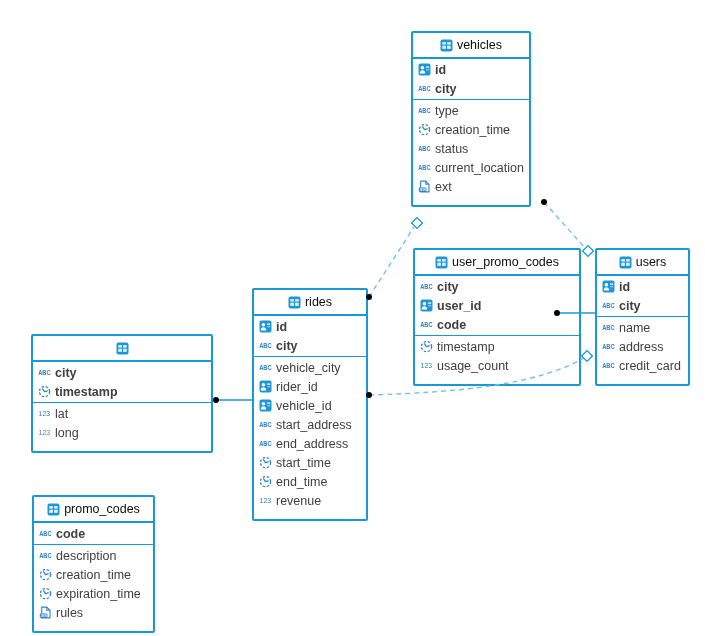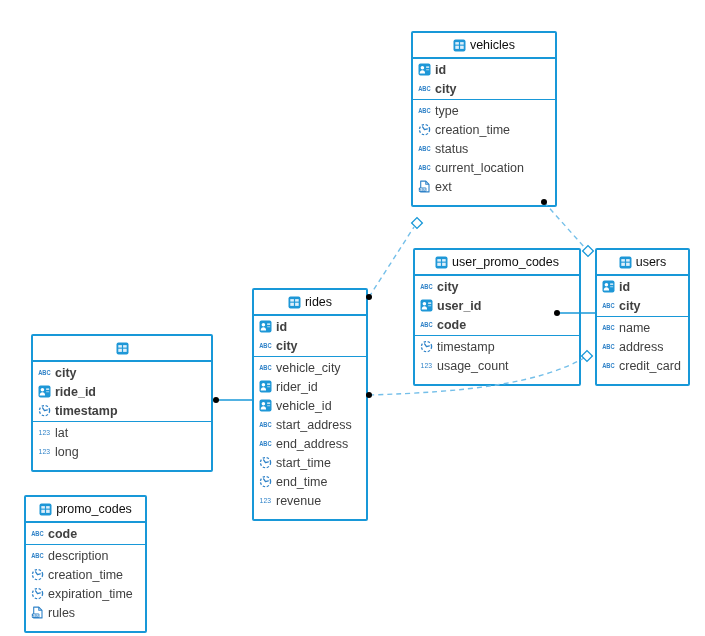--- a/index.html
+++ b/index.html
@@ -18,21 +18,21 @@
   .icn svg{display:block;}
   .ttl{color:#0d0d0d;}
   .relations{position:absolute;left:0;top:0;pointer-events:none;}
   .rel-solid{stroke:var(--blue);stroke-width:1.4px;fill:none;}
   .rel-dashed{stroke:var(--lightblue);stroke-width:1.4px;fill:none;stroke-dasharray:5 4;}
 </style>
 </head>
 <body>
 
 <div class="canvas" id="canvas">
-    <div class="tbl" style="left: 411px; top: 31px; width: 146px;">
+    <div class="tbl" style="left: 411px; top: 31px; width: 120px;">
       <div class="tbl-header">
         <span class="icn">
           <svg width="13" height="13" viewBox="0 0 13 13">
             <rect x="0.5" y="0.5" width="12" height="12" rx="2" fill="#1e97d7"></rect>
             <rect x="2.3" y="3.1" width="3.6" height="2.5" fill="#ddeffb"></rect>
             <rect x="7.1" y="3.1" width="3.6" height="2.5" fill="#ddeffb"></rect>
             <rect x="2.3" y="6.7" width="3.6" height="3.2" fill="#ddeffb"></rect>
             <rect x="7.1" y="6.7" width="3.6" height="3.2" fill="#ddeffb"></rect>
           </svg>
         </span>
@@ -361,32 +361,20 @@
           <span class="icn">
             <svg width="13" height="13" viewBox="0 0 13 13">
               <text x="0.2" y="9.4" font-family="Liberation Sans, sans-serif" font-size="7" font-weight="bold" fill="#2f82c8" textLength="12.5" lengthAdjust="spacingAndGlyphs">ABC</text>
             </svg>
           </span>
           <span class="lbl">city</span>
         </div>
         <div class="row key">
           <span class="icn">
             <svg width="13" height="13" viewBox="0 0 13 13">
-              <rect x="0.5" y="0.5" width="12" height="12" rx="2" fill="#1e97d7"></rect>
-              <circle cx="4.4" cy="4.7" r="1.8" fill="#fff"></circle>
-              <path d="M1.7 10.4 C1.7 8.3 2.9 7.2 4.4 7.2 C5.9 7.2 7.1 8.3 7.1 10.4 Z" fill="#fff"></path>
-              <rect x="8.1" y="3.4" width="3.1" height="1.4" rx="0.3" fill="#fff"></rect>
-              <rect x="8.1" y="6.2" width="3.1" height="1.1" rx="0.3" fill="#cfe8f8" opacity="0.8"></rect>
-            </svg>
-          </span>
-          <span class="lbl">ride_id</span>
-        </div>
-        <div class="row key">
-          <span class="icn">
-            <svg width="13" height="13" viewBox="0 0 13 13">
               <circle cx="6.5" cy="6.6" r="5.1" fill="none" stroke="#2f82c8" stroke-width="1.3" stroke-dasharray="2.4 1.7"></circle>
               <path d="M6.5 6.6 L4.6 3.9 M6.5 6.6 L9.3 5.9" stroke="#2f82c8" stroke-width="1.3" stroke-linecap="round" fill="none"></path>
             </svg>
           </span>
           <span class="lbl">timestamp</span>
         </div>
       </div>
       <div class="sec fields">
         <div class="row">
           <span class="icn">
@@ -399,21 +387,21 @@
         <div class="row">
           <span class="icn">
             <svg width="13" height="13" viewBox="0 0 13 13">
               <text x="0.6" y="9.4" font-family="Liberation Sans, sans-serif" font-size="7.4" fill="#2f82c8" textLength="11.4" lengthAdjust="spacingAndGlyphs">123</text>
             </svg>
           </span>
           <span class="lbl">long</span>
         </div>
       </div>
     </div>
-    <div class="tbl" style="left: 24px; top: 495px; width: 123px;">
+    <div class="tbl" style="left: 32px; top: 495px; width: 123px;">
       <div class="tbl-header">
         <span class="icn">
           <svg width="13" height="13" viewBox="0 0 13 13">
             <rect x="0.5" y="0.5" width="12" height="12" rx="2" fill="#1e97d7"></rect>
             <rect x="2.3" y="3.1" width="3.6" height="2.5" fill="#ddeffb"></rect>
             <rect x="7.1" y="3.1" width="3.6" height="2.5" fill="#ddeffb"></rect>
             <rect x="2.3" y="6.7" width="3.6" height="3.2" fill="#ddeffb"></rect>
             <rect x="7.1" y="6.7" width="3.6" height="3.2" fill="#ddeffb"></rect>
           </svg>
         </span>

